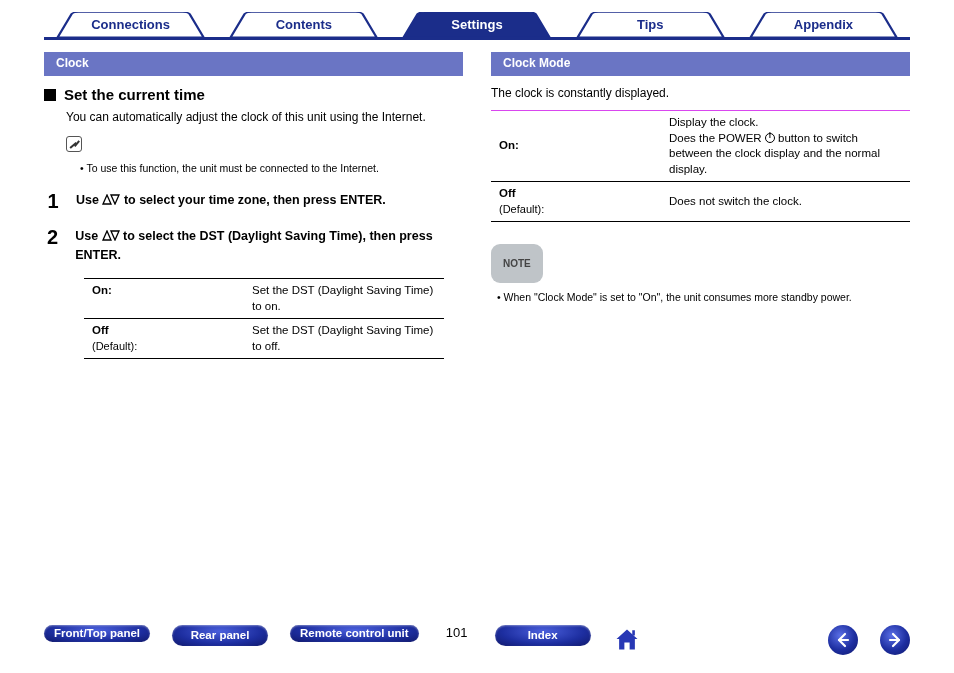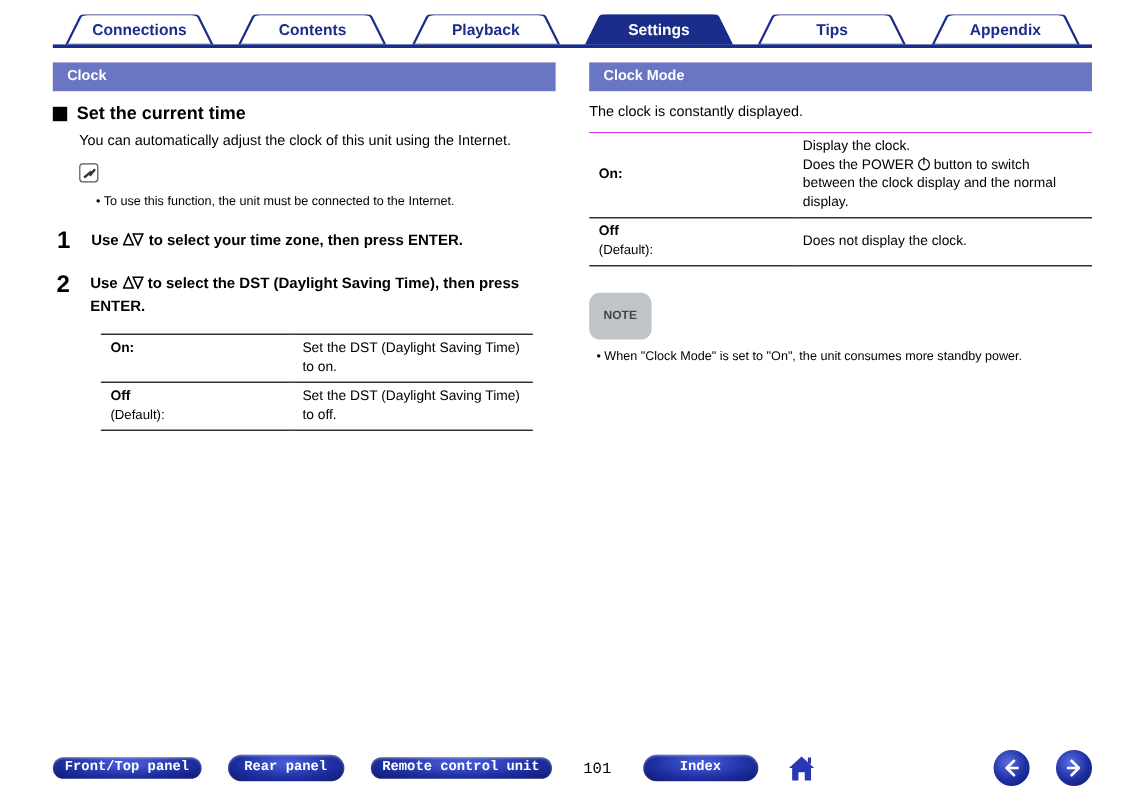--- a/index.html
+++ b/index.html
@@ -93,21 +93,21 @@
     display:inline-block; background:#bfc4c8; color:#444; font-size:10px; font-weight:bold;
     border-radius: 9px; padding: 14px 12px; margin: 22px 0 8px 0;
   }
   .note-line { font-size: 10.5px; margin-left: 6px; }
   .note-line::before { content:"• "; }
   .power-icon { display:inline-block; width:10px; height:10px; border:1.2px solid #000; border-radius:50%; position:relative; vertical-align:-1px; }
   .power-icon::after{ content:""; position:absolute; left:50%; top:-2px; width:1.2px; height:6px; background:#000; transform:translateX(-50%); }
   
   .bottom {
     position:absolute; left:0; right:0; bottom: 18px;
-    display:flex; align-items:center; padding: 0 44px 0 44px; gap: 22px; font-family: Liberation Mono, monospace;
+    display:flex; align-items:flex-start; padding: 0 44px 0 44px; gap: 22px;
   }
   .pill {
     background: radial-gradient(ellipse at 50% 30%, #4a5fdc 0%, #1d2ea0 60%, #10186a 100%);
     color:#fff; font-size: 11.5px; font-weight:bold; text-align:center;
     border-radius: 18px; padding: 4px 14px; min-width: 96px; line-height:1.15;
     cursor:pointer; box-shadow: inset 0 1px 2px rgba(255,255,255,.4);
   }
   .pill.two { padding: 2px 10px; }
   .pagenum { font-size: 13px; min-width: 32px; text-align:center; }
   .home {
@@ -130,26 +130,20 @@
     <svg viewBox="0 0 100 28" preserveAspectRatio="none">
         <path d="M8 28 L16 2 Q17 0 20 0 L80 0 Q83 0 84 2 L92 28 Z" fill="#fff" stroke="#1b2d8a" stroke-width="1.4"></path>
       </svg>
     <span>Connections</span>
   </div>
   <div class="tab">
     <svg viewBox="0 0 100 28" preserveAspectRatio="none">
         <path d="M8 28 L16 2 Q17 0 20 0 L80 0 Q83 0 84 2 L92 28 Z" fill="#fff" stroke="#1b2d8a" stroke-width="1.4"></path>
       </svg>
     <span>Contents</span>
-  </div>
-  <div class="tab">
-    <svg viewBox="0 0 100 28" preserveAspectRatio="none">
-        <path d="M8 28 L16 2 Q17 0 20 0 L80 0 Q83 0 84 2 L92 28 Z" fill="#fff" stroke="#1b2d8a" stroke-width="1.4"></path>
-      </svg>
-    <span>Playback</span>
   </div>
   <div class="tab active">
     <svg viewBox="0 0 100 28" preserveAspectRatio="none">
         <path d="M8 28 L16 2 Q17 0 20 0 L80 0 Q83 0 84 2 L92 28 Z" fill="#1b2d8a" stroke="#1b2d8a" stroke-width="1.4"></path>
       </svg>
     <span>Settings</span>
   </div>
   <div class="tab">
     <svg viewBox="0 0 100 28" preserveAspectRatio="none">
         <path d="M8 28 L16 2 Q17 0 20 0 L80 0 Q83 0 84 2 L92 28 Z" fill="#fff" stroke="#1b2d8a" stroke-width="1.4"></path>
@@ -224,21 +218,21 @@
         <td>
           <span>Display the clock.</span><br>
           <span>Does the POWER </span><span class="power-icon"></span><span> button to switch between the clock display and the normal display.</span>
         </td>
       </tr>
       <tr>
         <td>
           <span>Off</span><br>
           <span class="default-lbl">(Default):</span>
         </td>
-        <td>Does not display the clock.</td>
+        <td>Does not switch the clock.</td>
       </tr>
     </tbody>
       </table>
 
     <div class="note-badge">NOTE</div>
     <div class="note-line">When "Clock Mode" is set to "On", the unit consumes more standby power.</div>
   </div>
 </div>
 
 <div class="bottom">

